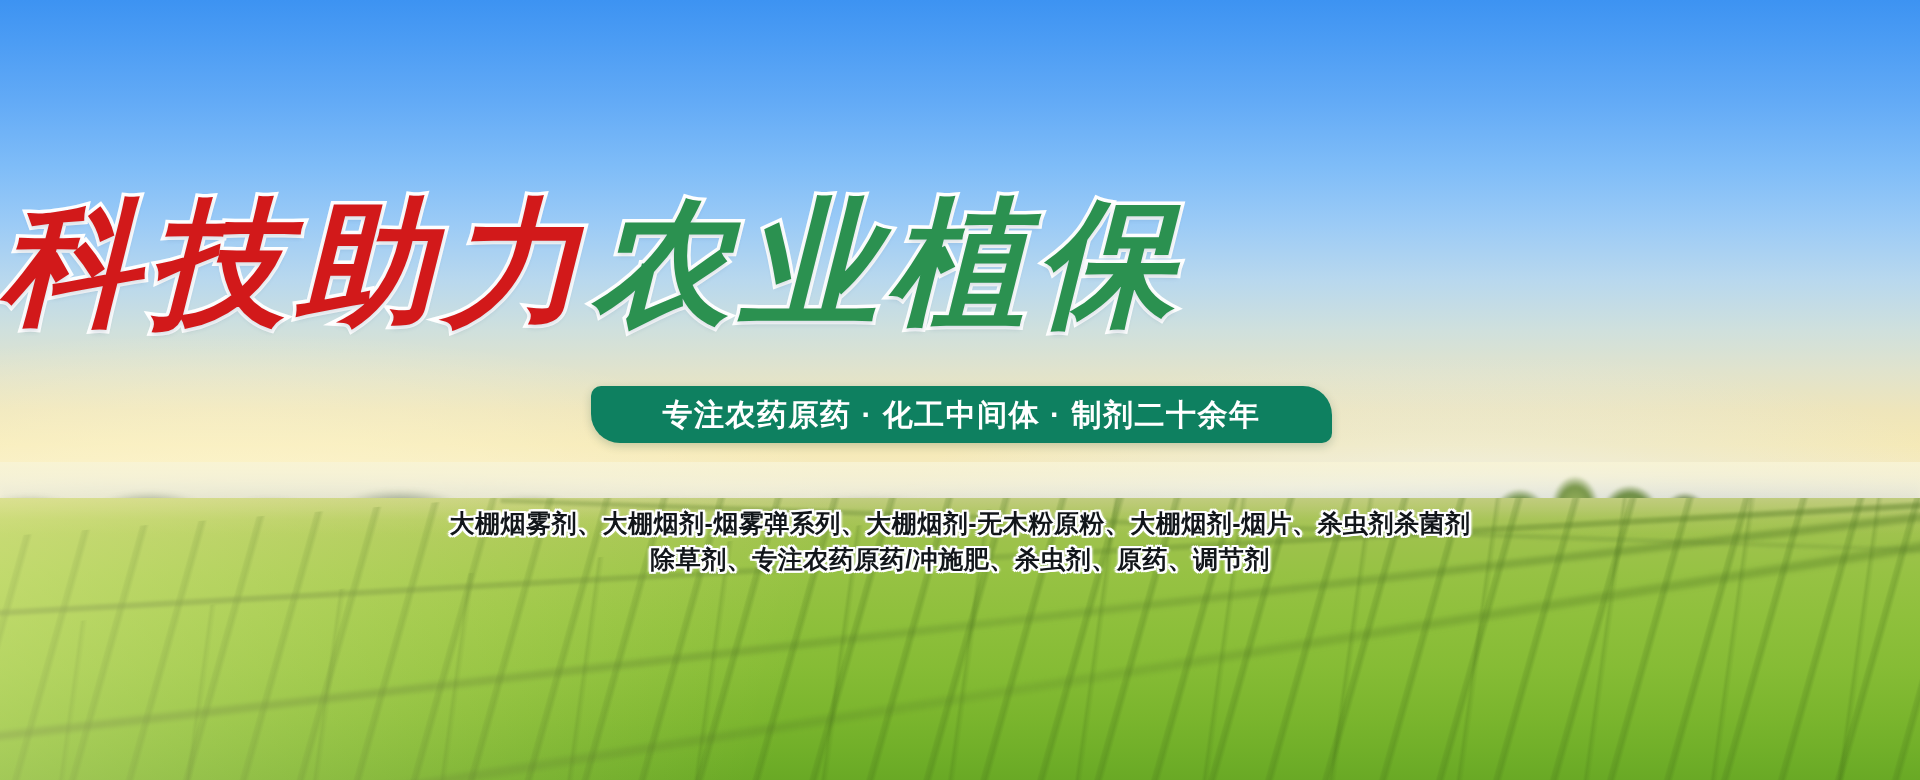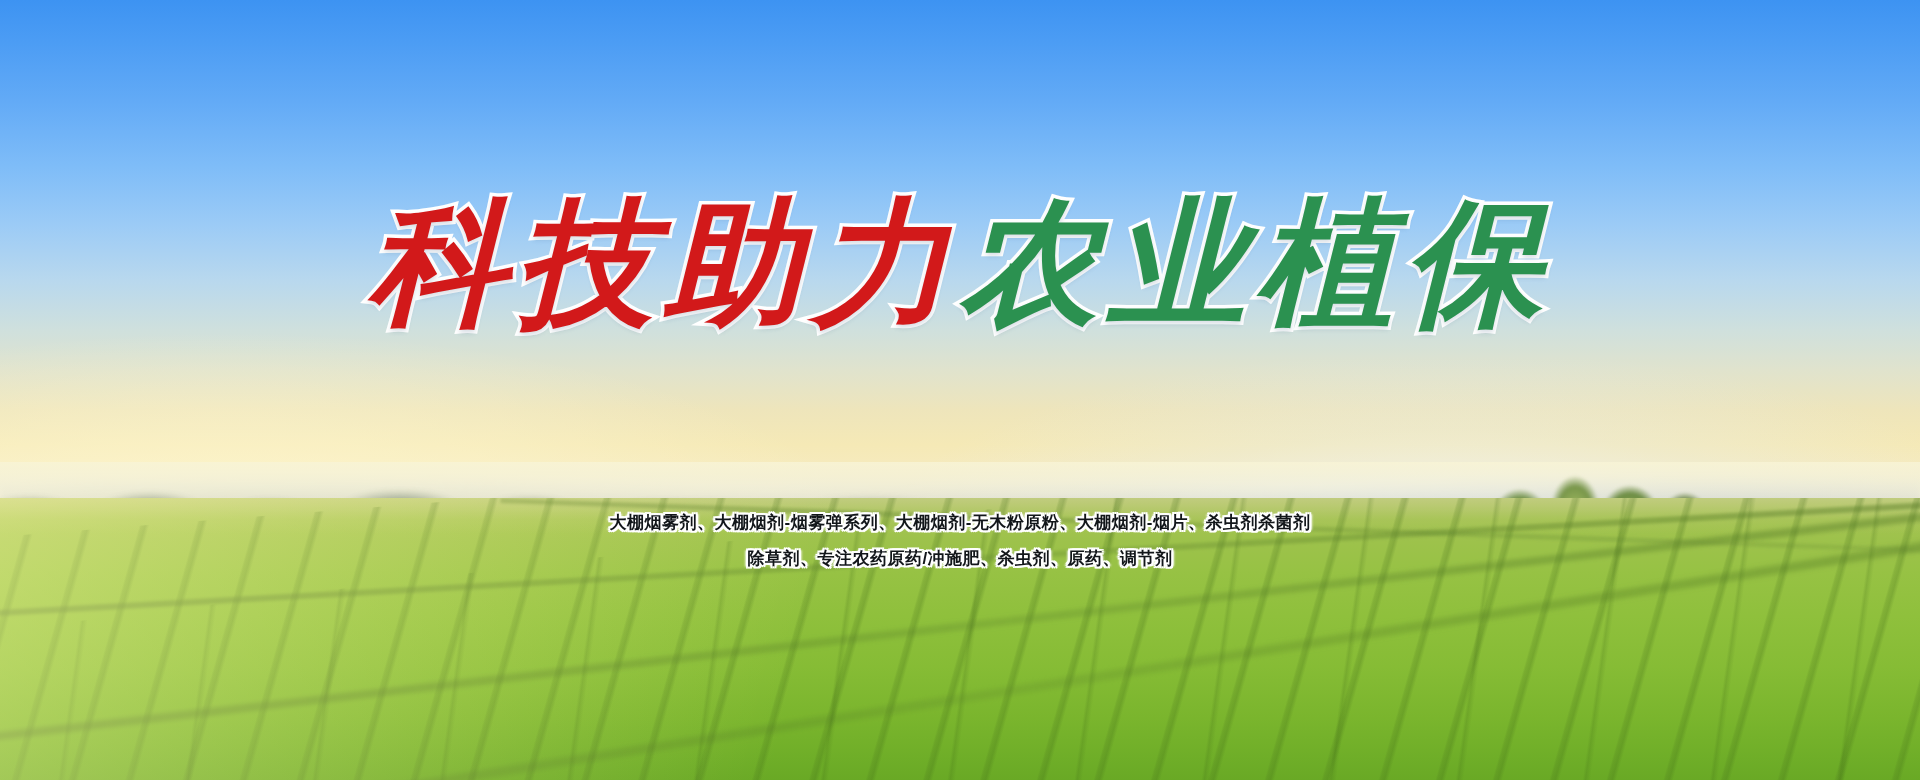--- a/index.html
+++ b/index.html
@@ -158,21 +158,20 @@
   }
   .field-edge-4 {
     position:absolute; left:500px; top:28px; width:1600px; height:5px;
     background:linear-gradient(to right, rgba(90,126,44,.40), rgba(104,140,52,.18));
     transform:rotate(2deg); filter:blur(1.5px);
   }
 
   
   .headline {
     position:absolute; left:0; top:196px; width:1920px;
-    text-align:center;
     font-family:"Liberation Serif","DejaVu Serif",serif;
     font-size:138px;
     font-weight:700;
     font-style:italic;
     line-height:1.0;
     letter-spacing:10px;
     white-space:nowrap;
     user-select:none;
   }
   .headline span {
@@ -205,21 +204,21 @@
     line-height:1;
   }
 
   
   .products {
     position:absolute; left:0; top:505px; width:1920px;
     text-align:center;
     user-select:none;
   }
   .prod-line {
-    font-size:17px;
+    font-size:25px;
     font-weight:700;
     line-height:36px;
     color:#12161a;
     letter-spacing:.5px;
     white-space:nowrap;
     text-shadow:
       -2px 0 0 #fff, 2px 0 0 #fff, 0 -2px 0 #fff, 0 2px 0 #fff,
       -2px -2px 0 #fff, 2px -2px 0 #fff, -2px 2px 0 #fff, 2px 2px 0 #fff,
       -3px 0 2px rgba(255,255,255,.9), 3px 0 2px rgba(255,255,255,.9);
   }
@@ -248,19 +247,22 @@
     <div class="field-edge-2"></div>
     <div class="field-edge-3"></div>
     <div class="field-edge-4"></div>
     <div class="field-sun"></div>
   </div>
 
   <div class="headline">
     <span class="hl-red">科技助力</span><span class="hl-green">农业植保</span>
   </div>
 
+  <div class="subbanner">
+    <span class="subbanner-text">专注农药原药 · 化工中间体 · 制剂二十余年</span>
+  </div>
 
   <div class="products">
     <div class="prod-line">大棚烟雾剂、大棚烟剂-烟雾弹系列、大棚烟剂-无木粉原粉、大棚烟剂-烟片、杀虫剂杀菌剂</div>
     <div class="prod-line">除草剂、专注农药原药/冲施肥、杀虫剂、原药、调节剂</div>
   </div>
 
 </div>
 
 </body></html>

